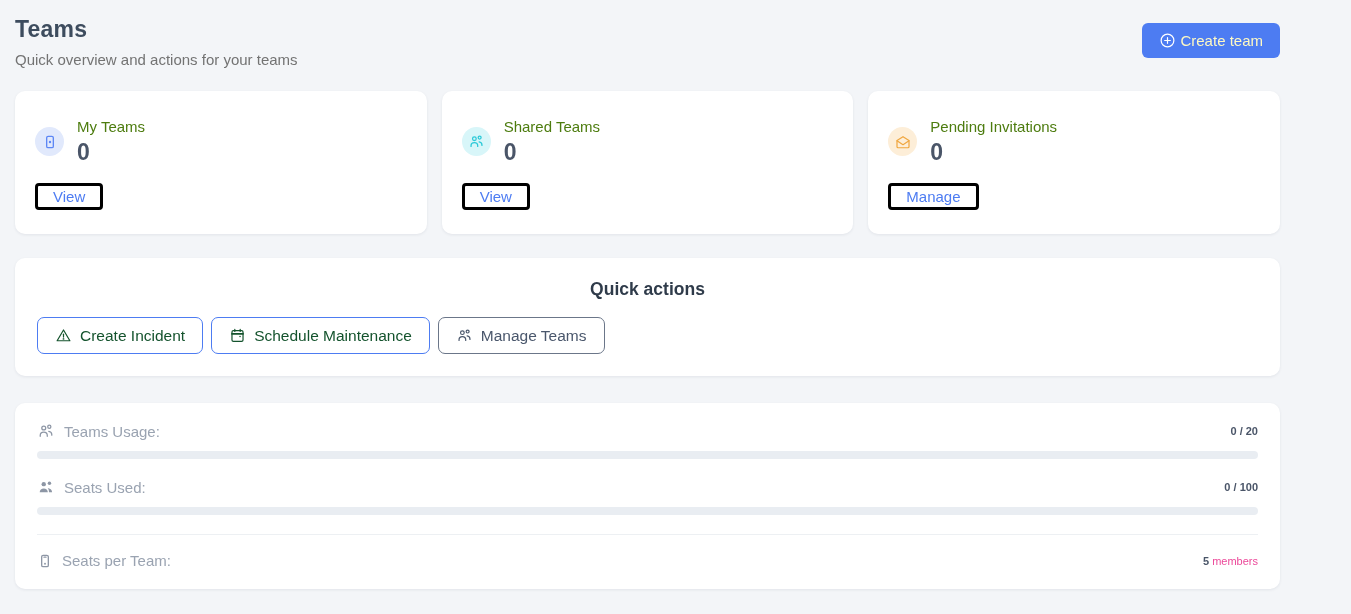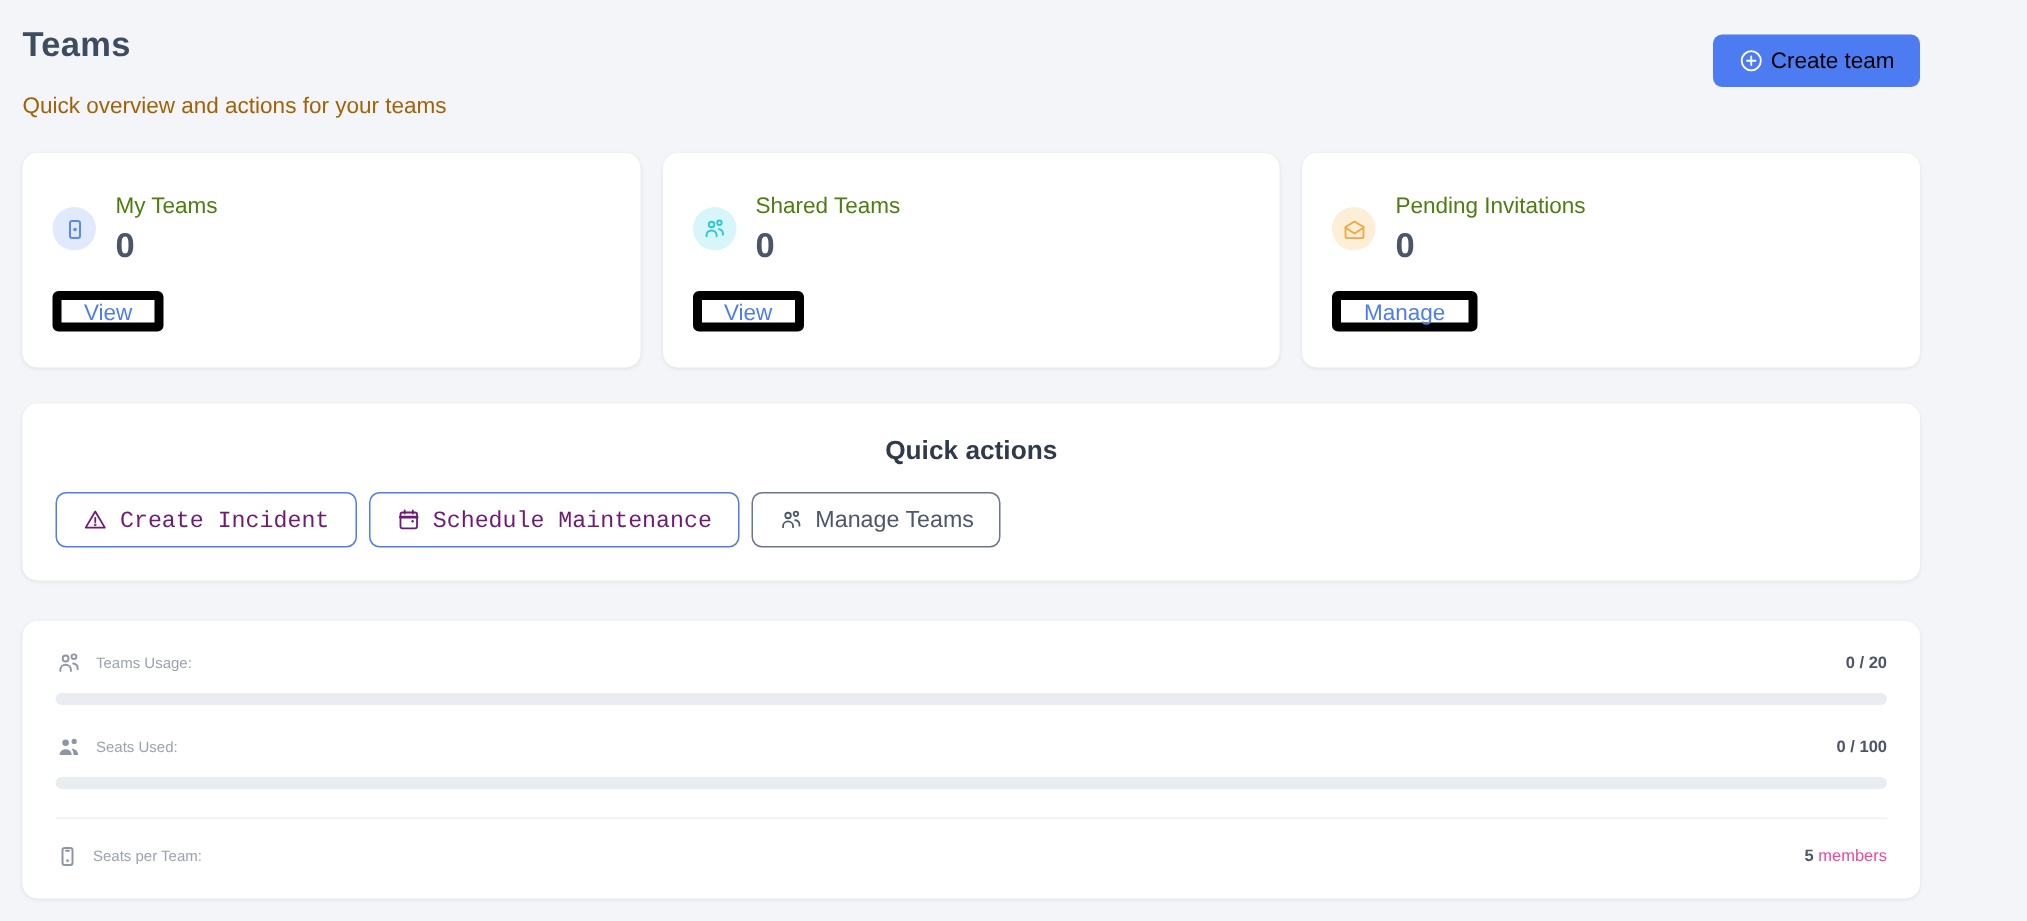--- a/index.html
+++ b/index.html
@@ -2,64 +2,64 @@
 <html><head>
 <meta charset="utf-8">
 <style>
   * { margin:0; padding:0; box-sizing:border-box; }
   html,body { background:#f3f5f8; font-family:"Liberation Sans", sans-serif; }
   .page { width:1295px; height:614px; overflow:hidden; padding:16px 15px; background:#f3f5f8; }
 
   
   .header { display:flex; justify-content:space-between; align-items:flex-start; }
   .page-title { font-size:23px; font-weight:700; color:#3d4c5e; letter-spacing:.2px; }
-  .page-subtitle { font-size:15px; color:#a16207; margin-top:19px; }
+  .page-subtitle { font-size:15px; color:#737373; margin-top:8px; }
   .btn-primary {
     display:inline-flex; align-items:center; gap:4px;
-    background:#4d7cf2; color:#000000; border:none; border-radius:6px;
+    background:#4d7cf2; color:#fef9c3; border:none; border-radius:6px;
     font-size:15px; padding:2px 17px; height:35px; margin-top:7px; cursor:pointer;
     font-family:"Liberation Sans", sans-serif;
   }
 
   
   .cards-row { display:grid; grid-template-columns:repeat(3,1fr); gap:15px; margin-top:23px; }
   .card {
     background:#fff; border-radius:10px; height:143px;
     box-shadow:0 1px 3px rgba(25,39,62,0.08); padding:27px 20px 0;
   }
   .card-top { display:flex; align-items:flex-start; gap:13px; }
   .icon-circle { width:29px; height:29px; border-radius:50%; display:flex; align-items:center; justify-content:center; flex:0 0 auto; margin-top:9px; }
   .ic-blue  { background:#e1e9fc; color:#5d87f5; }
   .ic-teal  { background:#d8f6f9; color:#2bc9d8; }
   .ic-amber { background:#fdeed8; color:#f0a63e; }
   .card-label { font-size:15px; color:#4d7c0f; }
   .card-value { font-size:23px; font-weight:700; color:#4a5568; margin-top:4px; }
   .btn-outline {
-    background:#fff; border:6px solid #000000; color:#4d7cf2; border-radius:4px;
+    background:#fff; border:3px solid #000000; color:#4d7cf2; border-radius:4px;
     font-size:15px; padding:0 15px; height:27px; margin-top:17px; cursor:pointer;
     font-family:"Liberation Sans", sans-serif;
   }
 
   
   .panel { background:#fff; border-radius:10px; box-shadow:0 1px 3px rgba(25,39,62,0.08); }
   .quick-panel { margin-top:24px; padding:21px 22px 22px; }
   .section-title { font-size:17.5px; font-weight:600; color:#2f3b4a;text-align:center; }
   .qa-row { display:flex; gap:8px; margin-top:17px; }
   .qa-btn {
     display:inline-flex; align-items:center; gap:8px; height:37px; padding:0 17px;
     background:#fff; border-radius:7px; font-size:15.5px; cursor:pointer;
     font-family:"Liberation Sans", sans-serif;
   }
-  .qa-blue    { border:1px solid #4d7cf2; color:#701a75;font-family:Liberation Mono, monospace; }
+  .qa-blue    { border:1px solid #4d7cf2; color:#14532d; }
   .qa-neutral { border:1px solid #6b7689; color:#4a576c;align-items:center; }
 
   
   .usage-panel { margin-top:27px; padding:19px 22px 20px; }
   .u-row { display:flex; justify-content:space-between; align-items:center; }
-  .u-label { display:flex; align-items:center; gap:9px; font-size:10px; color:#9aa3b1; }
+  .u-label { display:flex; align-items:center; gap:9px; font-size:15px; color:#9aa3b1; }
   .u-label svg { color:#8d96a5; }
   .u-value { font-size:11px; font-weight:700; color:#4a5568; }
   .u-value .unit { font-weight:400; color:#ec4899; }
   .progress { height:8px; border-radius:4px; background:#e9edf2; margin:11px 0 19px; overflow:hidden; }
   .progress-fill { height:100%; background:#4d7cf2; border-radius:4px; width:0; }
   .divider { border:none; border-top:1px solid #edf0f3; margin:0 0 17px; }
   .note-row { display:flex; align-items:center; gap:6px; margin-top:11px; font-size:13.5px; color:#a9b1bc; }
   .note-row svg { color:#a9b1bc; flex:0 0 auto; }
   .note-link { color:#4d7cf2; text-decoration:none; margin:0 2px; }
 </style>

